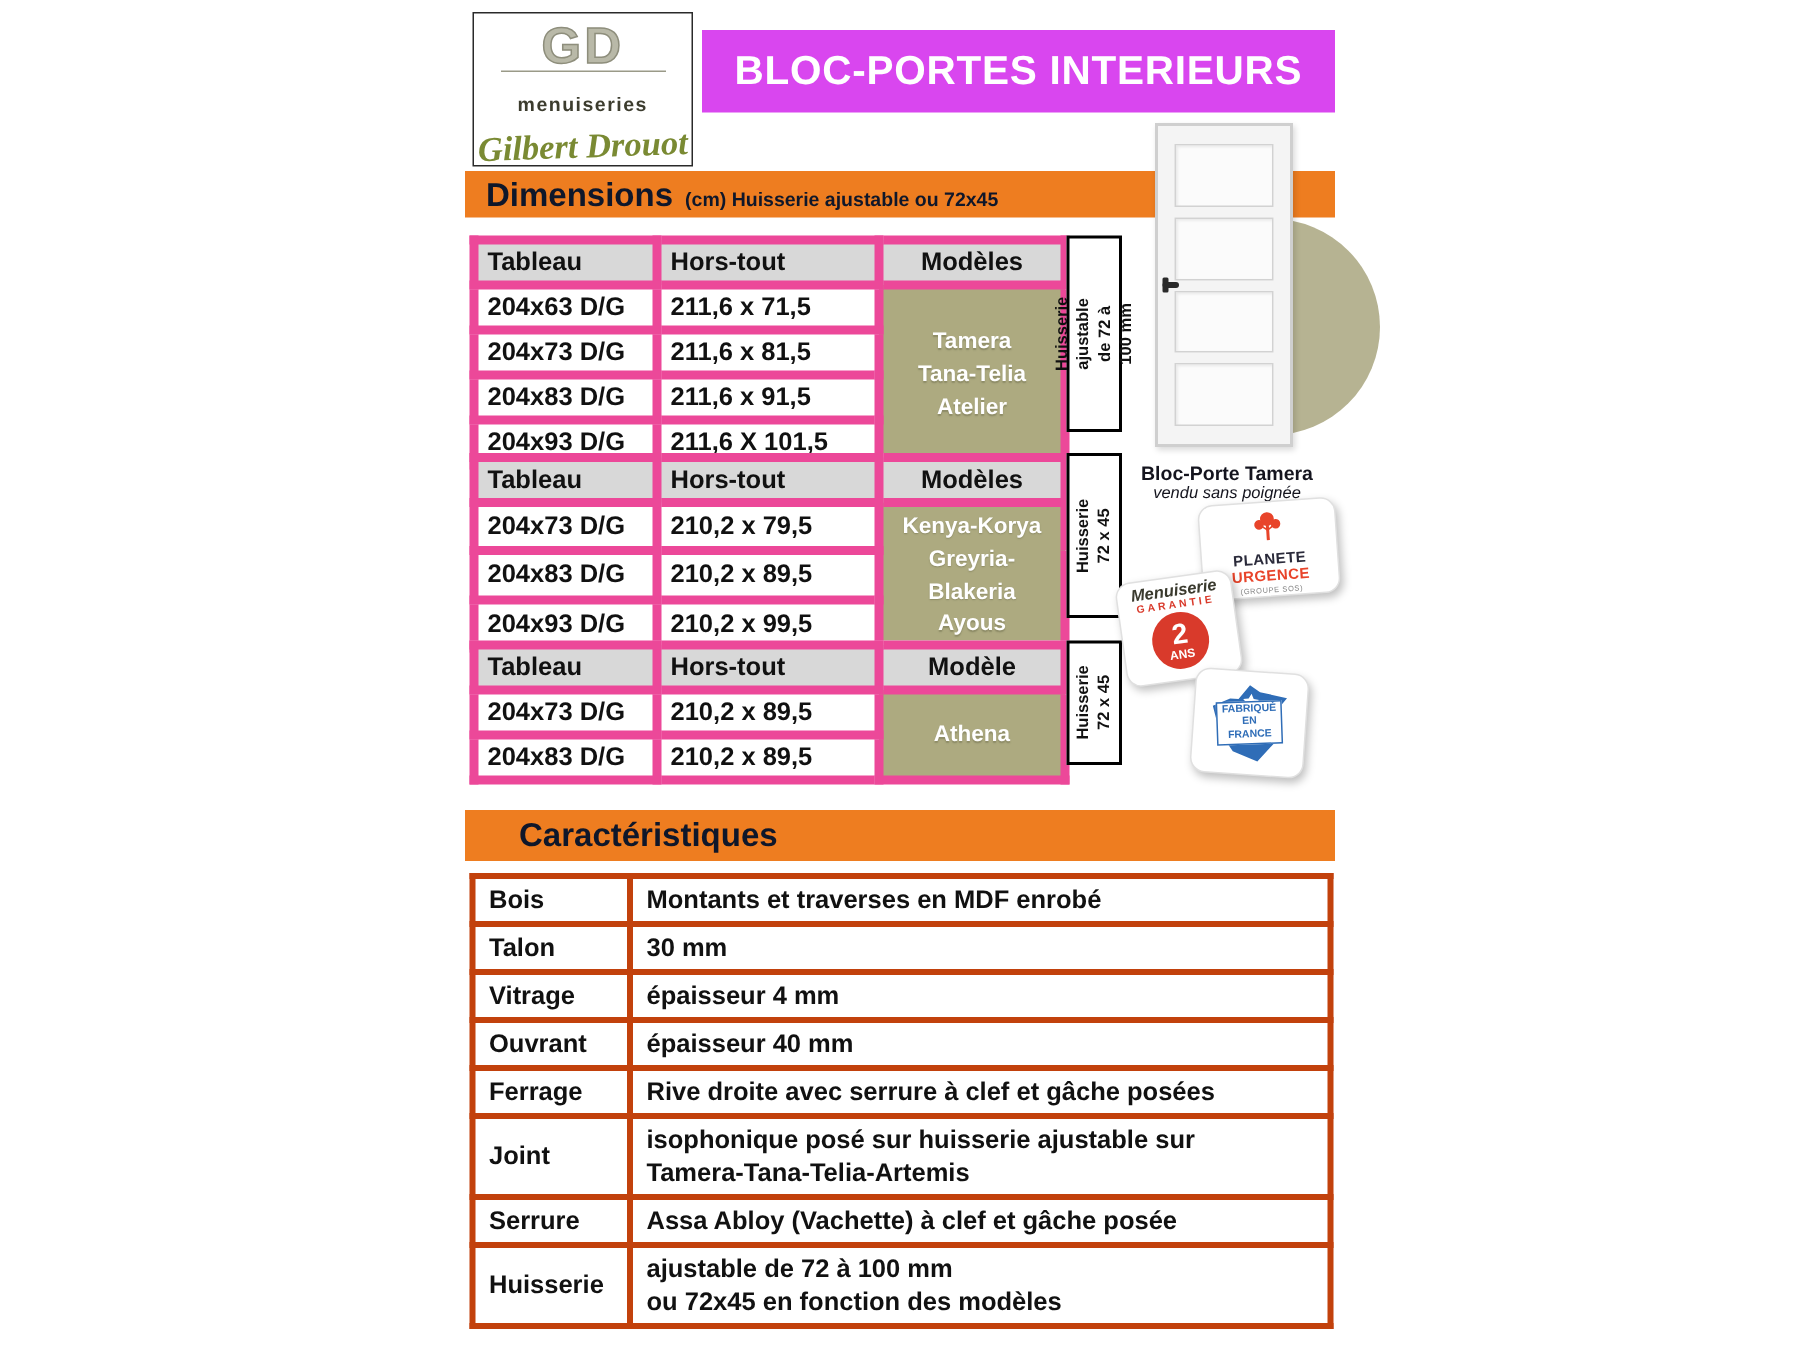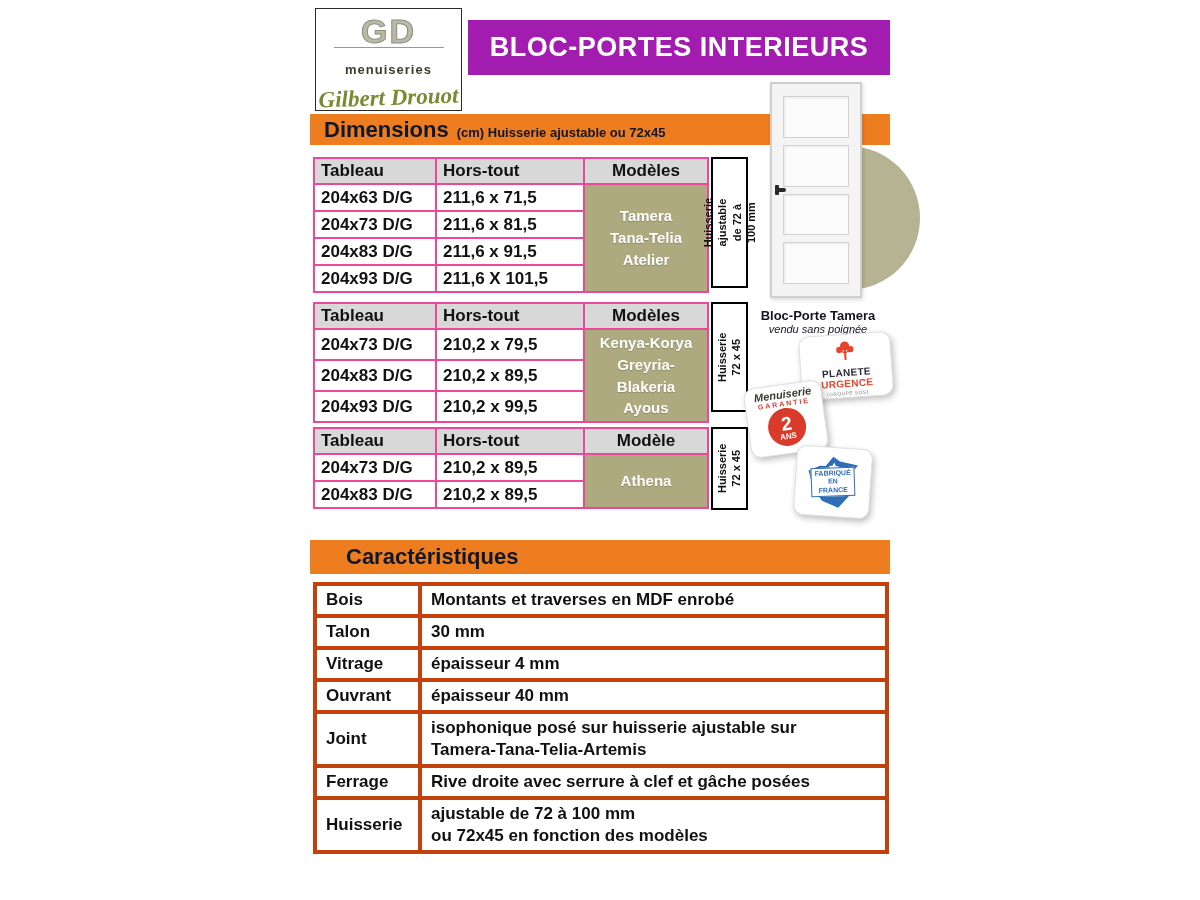--- a/index.html
+++ b/index.html
@@ -11,35 +11,35 @@
   .logo-box { position:absolute; left:315px; top:8px; width:147px; height:103px;
     background:#fff; border:1px solid #2a2a2a; text-align:center; padding-top:6px; z-index:5; }
   .logo-gd { font-size:34px; font-weight:bold; color:#b9b9a8; letter-spacing:2px; line-height:32px;
     -webkit-text-stroke:1px #8e8e7c; }
   .logo-menuiseries { font-size:13px; font-weight:bold; color:#3c3c2e; letter-spacing:1px;
     border-top:1px solid #9a9a88; width:110px; margin:0 auto; padding-top:14px; }
   .logo-sig { font-family:"Liberation Serif", serif; font-style:italic; font-weight:bold;
     font-size:23px; color:#7a8a33; margin-top:8px; transform:rotate(-2deg); }
 
   .title-bar { position:absolute; left:468px; top:20px; width:422px; height:55px;
-    background:#a21caf; color:#fff; font-size:27px; font-weight:bold;
+    background:#d946ef; color:#fff; font-size:27px; font-weight:bold;
     text-align:center; line-height:55px; letter-spacing:0.5px; }
 
   
   .section-bar { position:absolute; background:#ee7d20; color:#0f172a; display:flex;
     align-items:baseline; padding-left:14px; }
   .dim-bar { left:310px; top:114px; width:580px; height:31px; }
   .char-bar { left:310px; top:540px; width:580px; height:34px;padding-left:36px; }
   .bar-title { font-size:22px; font-weight:bold; line-height:31px; }
   .char-bar .bar-title { line-height:34px; }
   .bar-sub { font-size:13px; font-weight:bold; margin-left:8px; }
 
   
   table { border-collapse:collapse; position:absolute; background:#fff; }
-  .dim-table td, .dim-table th { border:2px solid #ec4899; font-size:17px; padding:2px 6px; }
+  .dim-table td, .dim-table th { border:6px solid #ec4899; font-size:17px; padding:2px 6px; }
   .dim-table th { background:#d8d8d8; text-align:left; font-weight:bold; height:25px; }
   .dim-table th.c3 { text-align:center; }
   .dim-table td { font-weight:bold; height:27px; }
   .dim-table .c1 { width:122px; }
   .dim-table .c2 { width:148px; }
   .dim-table .c3 { width:124px; }
   td.models { background:#adaa80; color:#fff; text-align:center; vertical-align:middle;
     font-size:15px; font-weight:bold; white-space:pre-line; line-height:1.45;
     text-shadow:0 1px 1px rgba(90,90,60,.4);margin-top:29px; }
   .t1 { left:313px; top:157px; }
@@ -265,27 +265,31 @@
     </tr>
     <tr>
       <td class="lbl">Vitrage</td>
       <td class="val">épaisseur 4 mm</td>
     </tr>
     <tr>
       <td class="lbl">Ouvrant</td>
       <td class="val">épaisseur 40 mm</td>
     </tr>
     <tr>
+      <td class="lbl">Ferrage</td>
+      <td class="val">Rive droite avec serrure à clef et gâche posées</td>
+    </tr>
+    <tr>
       <td class="lbl">Joint</td>
       <td class="val">isophonique posé sur huisserie ajustable sur
 Tamera-Tana-Telia-Artemis</td>
     </tr>
     <tr>
-      <td class="lbl">Ferrage</td>
-      <td class="val">Rive droite avec serrure à clef et gâche posées</td>
+      <td class="lbl">Serrure</td>
+      <td class="val">Assa Abloy (Vachette) à clef et gâche posée</td>
     </tr>
     <tr>
       <td class="lbl">Huisserie</td>
       <td class="val">ajustable de 72 à 100 mm
 ou 72x45 en fonction des modèles</td>
     </tr>
   </tbody>
     </table>
 
 </div>

